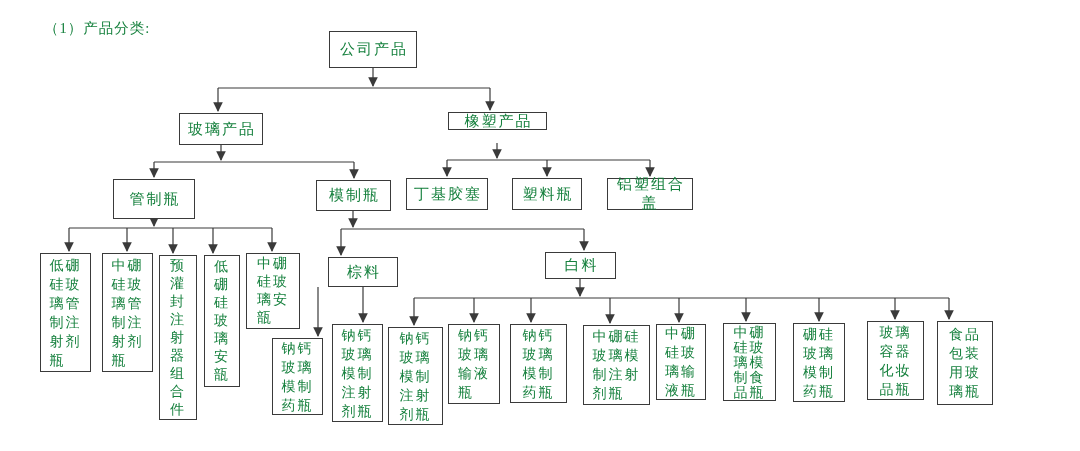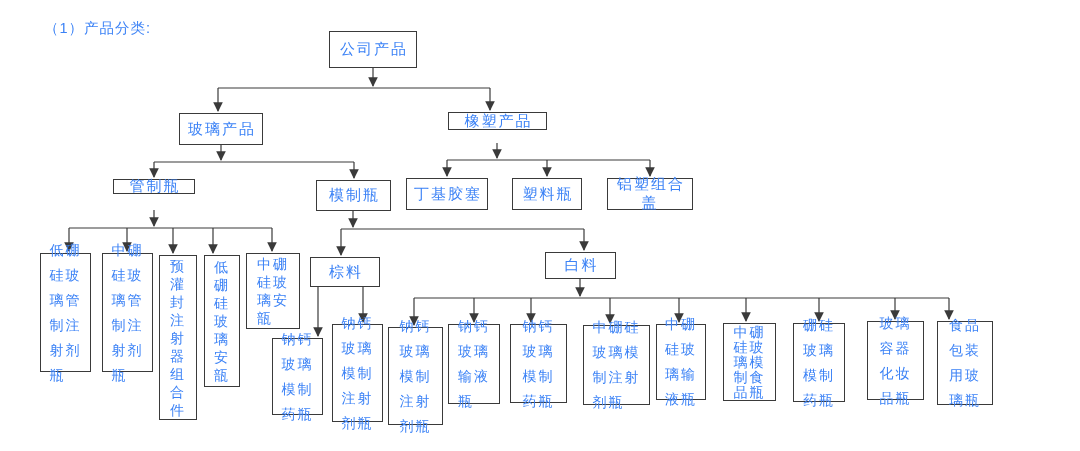--- a/index.html
+++ b/index.html
@@ -1,41 +1,41 @@
 <!DOCTYPE html>
 <html><head>
 <meta charset="utf-8">
 <style>
   html,body{margin:0;padding:0;background:#ffffff;}
   #canvas{
     position:relative;
     width:1080px;height:451px;
     background:#ffffff;
-    font-family:Liberation Sans, sans-serif;
-    color:#3b82f6;
+    font-family:Liberation Serif, serif;
+    color:#15803d;
     overflow:hidden;
   }
   #chart-caption{
     position:absolute;left:44px;top:19px;
     font-size:14.5px;letter-spacing:1px;white-space:nowrap;
   }
   .node{
     position:absolute;
     border:1.3px solid #3a3a3a;
     background:#ffffff;
     display:flex;align-items:center;justify-content:center;
     box-sizing:border-box;
     white-space:pre-line;
   }
   .lvl{
     font-size:15px;letter-spacing:2px;text-align:center;
     text-indent:2px; 
   }
   .leaf{
-    font-size:14px;letter-spacing:2px;line-height:25px;
+    font-size:14px;letter-spacing:2px;line-height:19px;
     text-align:left;
   }
   .lh18{line-height:18px;}
   .lh15{line-height:15px;}
   #edges{position:absolute;left:0;top:0;pointer-events:none;}
   #edges line{stroke:#3a3a3a;stroke-width:1.2;}
 </style>
 </head>
 <body>
 
@@ -98,26 +98,26 @@
       <line x1="746" y1="298" x2="746" y2="321" marker-end="url(#arr)"></line>
       <line x1="819" y1="298" x2="819" y2="321" marker-end="url(#arr)"></line>
       <line x1="895" y1="298" x2="895" y2="319" marker-end="url(#arr)"></line>
       <line x1="949" y1="298" x2="949" y2="319" marker-end="url(#arr)"></line>
     </g>
   </svg>
 
   <div class="node lvl" style="left:179px;top:113px;width:84px;height:32px">玻璃产品</div>
   <div class="node lvl" style="left:329px;top:31px;width:88px;height:37px">公司产品</div>
   <div class="node lvl" style="left:448px;top:112px;width:99px;height:18px">橡塑产品</div>
-  <div class="node lvl" style="left:113px;top:179px;width:82px;height:15px">管制瓶</div>
+  <div class="node lvl" style="left:113px;top:179px;width:82px;height:40px">管制瓶</div>
   <div class="node lvl" style="left:316px;top:180px;width:75px;height:31px">模制瓶</div>
   <div class="node lvl" style="left:512px;top:178px;width:70px;height:32px">塑料瓶</div>
   <div class="node lvl" style="left:406px;top:178px;width:82px;height:32px">丁基胶塞</div>
   <div class="node lvl" style="left:607px;top:178px;width:86px;height:32px">铝塑组合盖</div>
-  <div class="node lvl" style="left:310px;top:257px;width:70px;height:30px">棕料</div>
+  <div class="node lvl" style="left:328px;top:257px;width:70px;height:30px">棕料</div>
   <div class="node lvl" style="left:545px;top:252px;width:71px;height:27px">白料</div>
 
   <div class="node leaf" style="left:40px;top:253px;width:51px;height:119px">低硼
 硅玻
 璃管
 制注
 射剂
 瓶</div>
   <div class="node leaf" style="left:102px;top:253px;width:51px;height:119px">中硼
 硅玻

